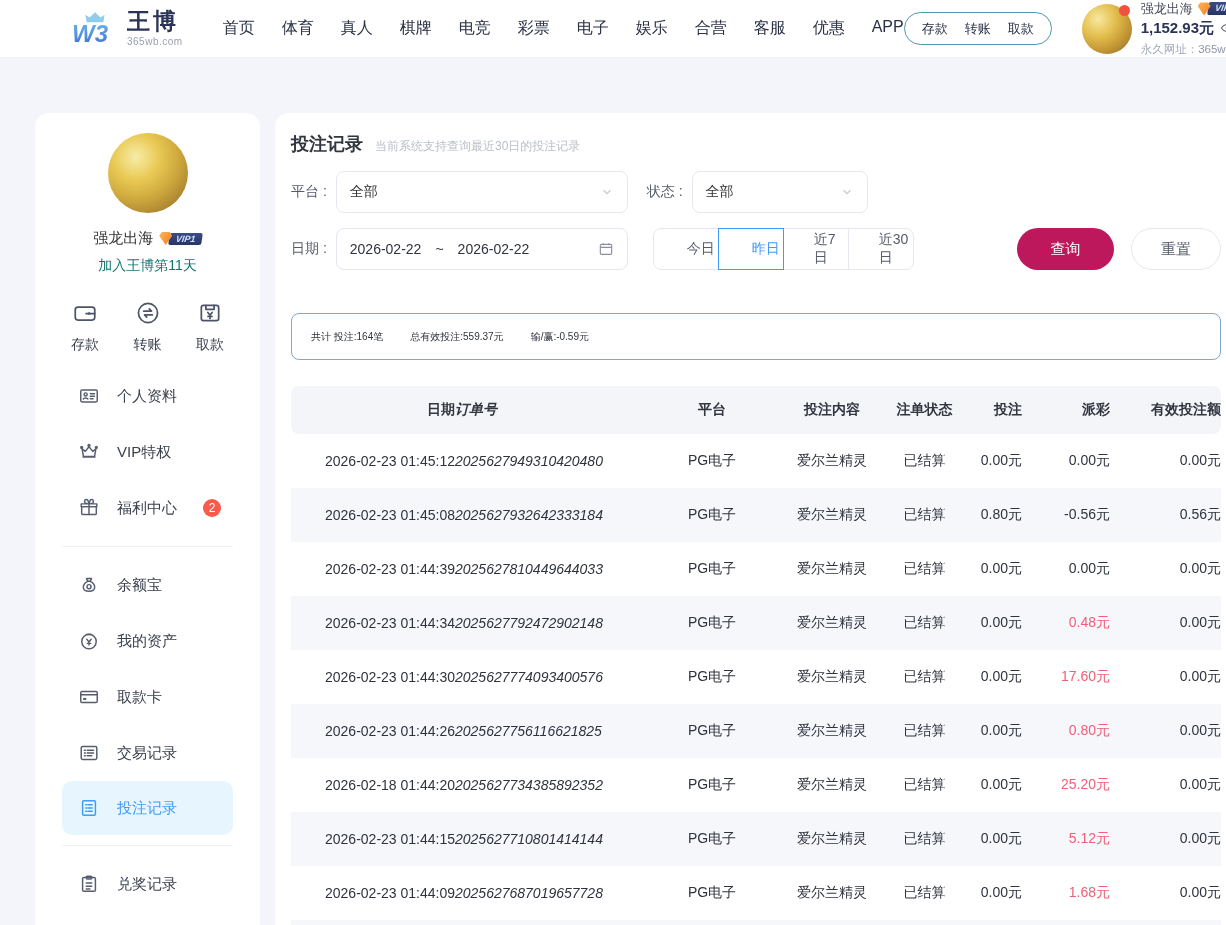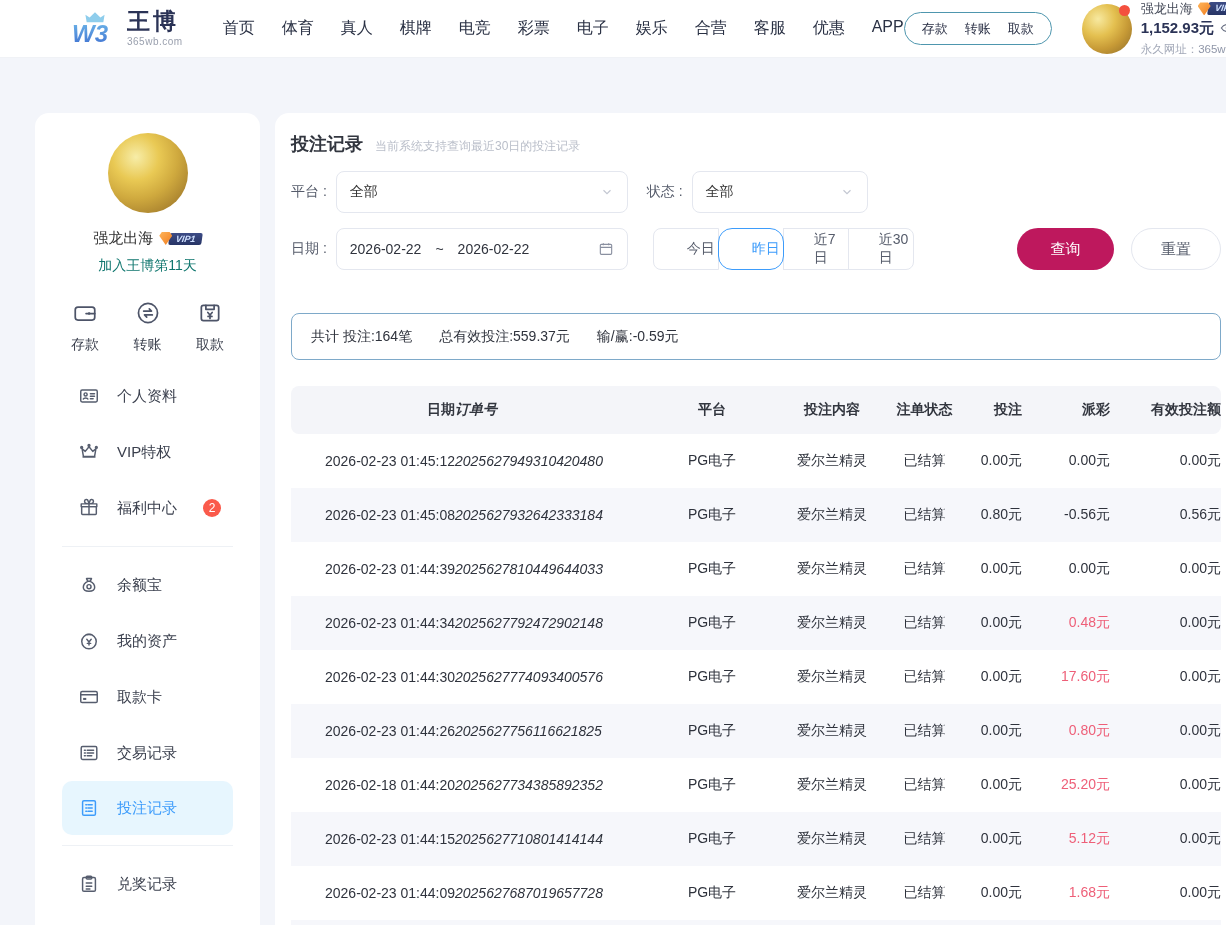--- a/index.html
+++ b/index.html
@@ -72,27 +72,27 @@
   .select.status{width:176px;}
   .select.date{width:292px;color:#333;}
   .select.date .cal{color:#8a90a0;}
   .date-text{display:flex;gap:14px;align-items:center;flex:1;font-size:14px;color:#2f333d;}
   .lbl-status{margin-left:19px;}
   .seg-group{display:flex;margin-left:25px;height:42px;}
   .seg{width:66px;border:1px solid #e4e7ef;margin-left:-1px;display:flex;align-items:center;justify-content:center;
     font-size:14px;color:#565c6b;cursor:pointer;background:#fff;padding-left:30px;}
   .seg:first-child{border-radius:8px 0 0 8px;margin-left:0;}
   .seg:last-child{border-radius:0 8px 8px 0;}
-  .seg.selected{border-color:#3d9cfb;color:#3d9cfb;z-index:1;border-radius:14px;}
+  .seg.selected{border-color:#3d9cfb;color:#3d9cfb;z-index:1;}
   .action-btns{margin-left:auto;display:flex;gap:17px;}
   .btn{height:42px;border-radius:21px;font-size:15px;display:flex;align-items:center;justify-content:center;cursor:pointer;border:none;}
   .btn.primary{width:97px;background:#be185d;color:#fff;}
   .btn.ghost{width:90px;background:#fff;border:1px solid #e4e7ef;color:#565c6b;}
   .summary{margin-top:43px;width:930px;height:47px;border:1px solid #7ea9c9;border-radius:8px;
-    display:flex;align-items:center;padding:0 19px;font-size:14px;color:#2f333d;gap:27px;}
+    display:flex;align-items:center;padding:0 19px;font-size:10px;color:#2f333d;gap:27px;}
   
   .table{margin-top:26px;width:930px;}
   .t-head{height:48px;background:#f4f5f9;border-radius:8px;display:flex;align-items:center;
     font-size:14px;font-weight:bold;color:#32363f;}
   .t-row{height:54px;display:flex;align-items:center;font-size:14px;color:#2f333d;}
   .t-row.zebra{background:#f6f7fb;}
   .cell{white-space:nowrap;overflow:visible;}
   .c0{width:164px;text-align:right;}
   .c1{width:182px;text-align:left;font-style:italic;}
   .c2{width:150px;text-align:center;}

